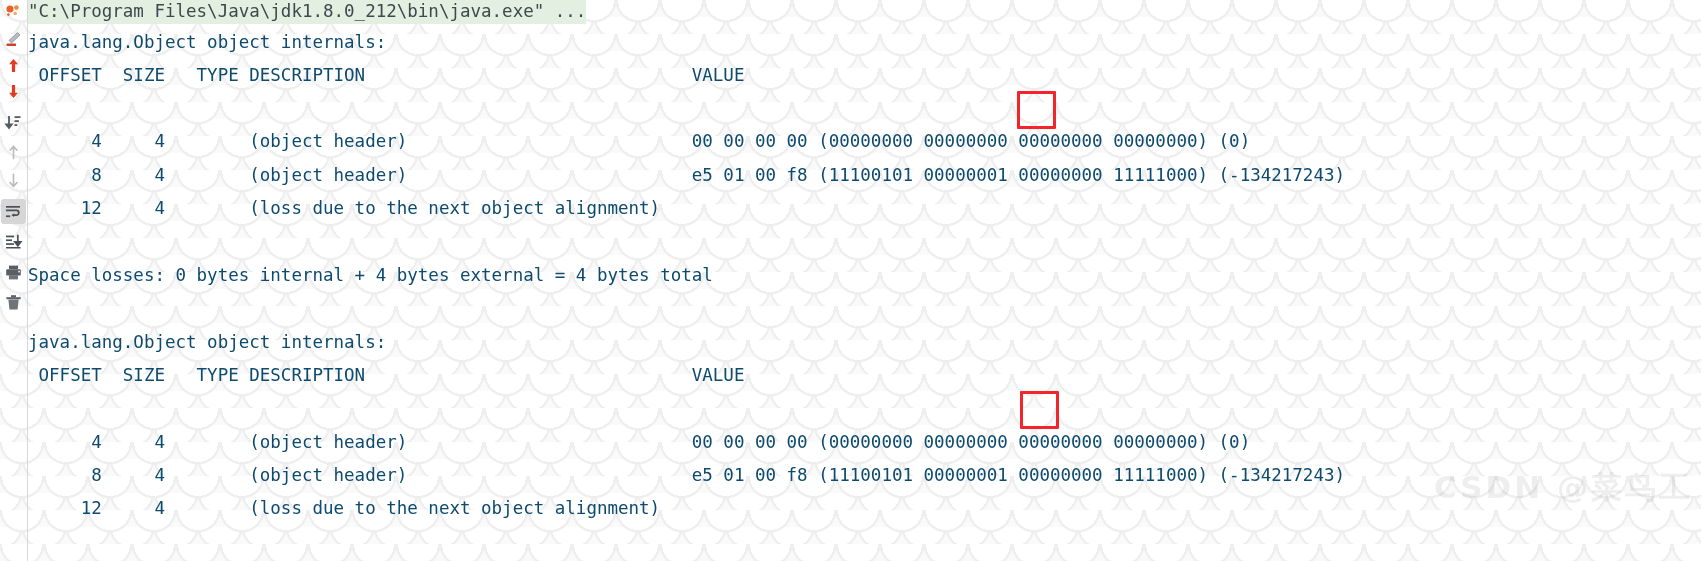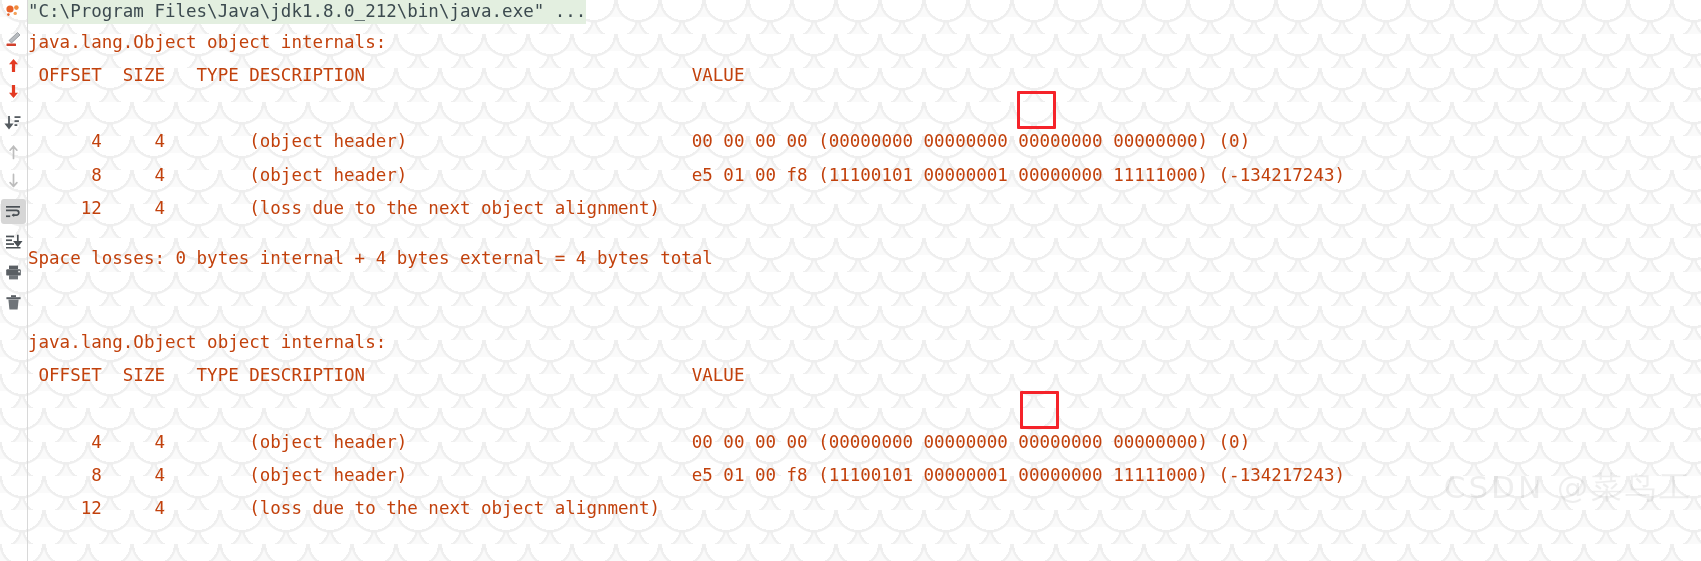--- a/index.html
+++ b/index.html
@@ -64,21 +64,21 @@
     z-index: 3;
     overflow: hidden;
   }
   .line {
     position: absolute;
     left: 0;
     white-space: pre;
     font-family: "DejaVu Sans Mono", monospace;
     font-size: 17.5px;
     line-height: 22px;
-    color: #c2410c;
+    color: #0c4a6e;
     letter-spacing: 0px;
   }
   .line.cmd {
     color: #3c4a4f;
   }
   .cmd-hl {
     background: #e3efe0;
     padding: 2px 0 3px 0;
   }
 
@@ -93,21 +93,21 @@
   }
 
   
   #watermark {
     position: absolute;
     z-index: 6;
     right: 8px;
     bottom: 52px;
     font-family: "DejaVu Sans", sans-serif;
     font-size: 31px;
-    font-weight: 400;
+    font-weight: 700;
     color: rgba(120,120,120,0.13);
     letter-spacing: 3px;
     white-space: nowrap;
     user-select: none;
   }
 </style>
 </head>
 <body>
 
 <div id="app">
@@ -205,21 +205,21 @@
 
   <div id="console">
 
     <div class="line cmd" style="top:0px"><span class="cmd-hl">"C:\Program Files\Java\jdk1.8.0_212\bin\java.exe" ...</span></div>
 
     <div class="line" style="top:31px">java.lang.Object object internals:</div>
     <div class="line" style="top:64px"> OFFSET  SIZE   TYPE DESCRIPTION                               VALUE</div>
     <div class="line" style="top:130px">      4     4        (object header)                           00 00 00 00 (00000000 00000000 00000000 00000000) (0)</div>
     <div class="line" style="top:164px">      8     4        (object header)                           e5 01 00 f8 (11100101 00000001 00000000 11111000) (-134217243)</div>
     <div class="line" style="top:197px">     12     4        (loss due to the next object alignment)</div>
-    <div class="line" style="top:247px">Space losses: 0 bytes internal + 4 bytes external = 4 bytes total</div>
+    <div class="line" style="top:264px">Space losses: 0 bytes internal + 4 bytes external = 4 bytes total</div>
 
     <div class="line" style="top:331px">java.lang.Object object internals:</div>
     <div class="line" style="top:364px"> OFFSET  SIZE   TYPE DESCRIPTION                               VALUE</div>
     <div class="line" style="top:431px">      4     4        (object header)                           00 00 00 00 (00000000 00000000 00000000 00000000) (0)</div>
     <div class="line" style="top:464px">      8     4        (object header)                           e5 01 00 f8 (11100101 00000001 00000000 11111000) (-134217243)</div>
     <div class="line" style="top:497px">     12     4        (loss due to the next object alignment)</div>
 
   </div>
 
   <div class="redbox" id="redbox-0" style="left: 1017px; top: 91px; width: 39px; height: 38px;"></div>

